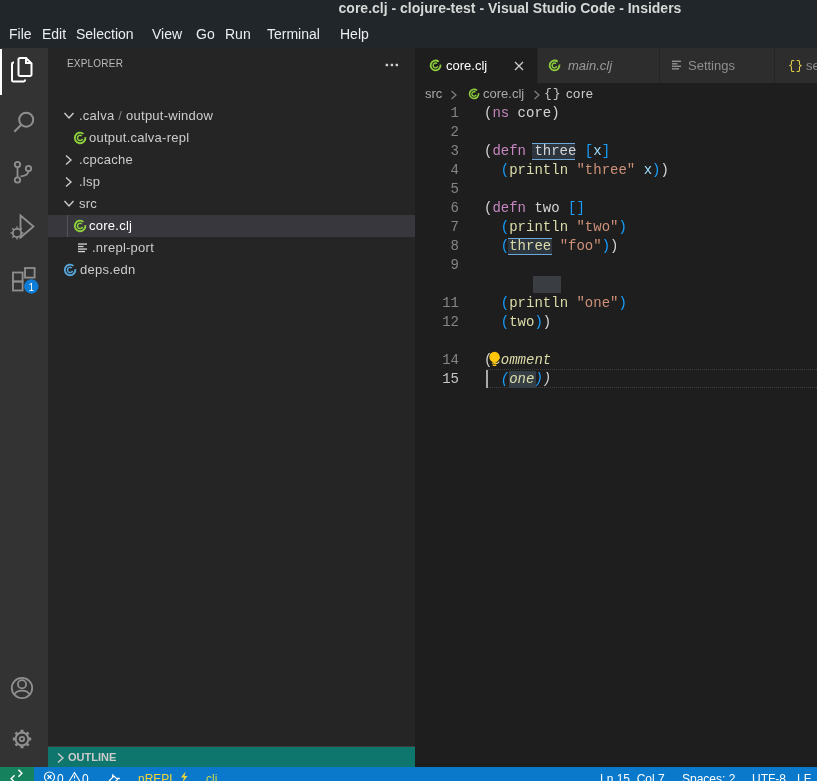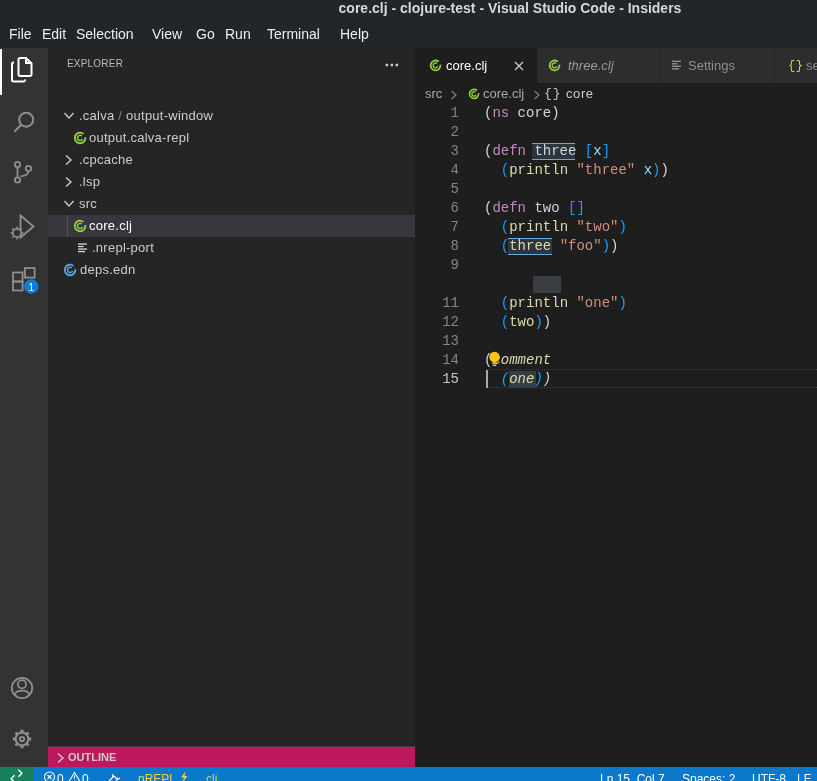--- a/index.html
+++ b/index.html
@@ -15,21 +15,21 @@
 
 #actbar { left:0; top:48px; width:48px; height:719px; background:#333333; }
 #actsel { left:0; top:49px; width:2px; height:46px; background:#ffffff; }
 
 #sidebar { left:48px; top:48px; width:367px; height:719px; background:#252526; }
 #exphdr { left:19px; top:10px; font-size:10px; color:#bbbbbb; letter-spacing:.2px; height:12px; line-height:12px; }
 .row { position:absolute; left:0; width:367px; height:22px; color:#cccccc; font-size:13px; letter-spacing:.25px; }
 .row .lbl { position:absolute; top:3px; height:16px; line-height:16px; }
 #selrow { position:absolute; left:0; top:167px; width:367px; height:22px; background:#37373d; }
 #outline-sep { left:48px; top:746px; width:367px; height:1px; background:#3c3c3c; }
-#outline { left:48px; top:747px; width:367px; height:20px; background:#be185d; }
+#outline { left:48px; top:747px; width:367px; height:20px; background:#0f766e; }
 
 #editor { left:415px; top:48px; width:402px; height:719px; background:#1e1e1e; }
 #tabbar { left:0; top:0; width:402px; height:35px; background:#252526; }
 .tab { position:absolute; top:0; height:35px; background:#2d2d2d; }
 .tab .tlbl { position:absolute; top:10px; font-size:13px; height:16px; line-height:16px; color:#8f8f8f; }
 #tab1 { left:0; width:122px; background:#1e1e1e; }
 #tab2 { left:123px; width:121px; }
 #tab3 { left:245px; width:114px; }
 #tab4 { left:360px; width:42px; }
 #crumbs { left:0; top:35px; width:402px; height:21px; }
@@ -211,21 +211,21 @@
         <span class="tlbl" style="left:31px;color:#ffffff;">core.clj</span>
         <svg class="abs" style="left:99px;top:13px;" width="10" height="10">
             <path d="M1 1 L9 9 M9 1 L1 9" stroke="#cccccc" stroke-width="1.3"></path>
           </svg>
       </div>
       <div id="tab2" class="tab">
         <svg class="abs" style="left:10px;top:11px;" width="13" height="13" viewBox="0 0 14 14">
           <path d="M10.5 2.9 A5.3 5.3 0 1 0 12.3 6.1" stroke="#8fd13d" stroke-width="1.9" fill="none"></path>
           <path d="M8.7 4.9 A2.6 2.6 0 1 0 9.5 7.9" stroke="#8fd13d" stroke-width="1.5" fill="none"></path>
         </svg>
-        <span class="tlbl" style="left:30px;font-style:italic;color:#9a9a9a;">three.clj</span>
+        <span class="tlbl" style="left:30px;font-style:italic;color:#9a9a9a;">main.clj</span>
       </div>
       <div id="tab3" class="tab">
         <svg class="abs" style="left:12px;top:12px;" width="11" height="11">
             <g fill="#8f8f8f">
           <rect x="0" y="0.6" width="9" height="1.4"></rect>
               <rect x="0" y="3.1" width="5.5" height="1.4"></rect>
           <rect x="0" y="5.6" width="9" height="1.4"></rect>
               <rect x="0" y="8.1" width="7" height="1.4"></rect>
             </g>
         </svg>
@@ -264,21 +264,20 @@
       <div class="cl" style="top:19px;"><span class="ln">2</span></div>
       <div class="cl" style="top:38px;"><span class="ln">3</span><span class="ct"><span class="w">(</span><span class="kw">defn</span><span class="w"> three </span><span class="bb">[</span><span class="pb">x</span><span class="bb">]</span></span></div>
       <div class="cl" style="top:57px;"><span class="ln">4</span><span class="ct"><span class="w">  </span><span class="bb">(</span><span class="fn">println</span><span class="w"> </span><span class="st">"three"</span><span class="w"> </span><span class="pb">x</span><span class="bb">)</span><span class="w">)</span></span></div>
       <div class="cl" style="top:76px;"><span class="ln">5</span></div>
       <div class="cl" style="top:95px;"><span class="ln">6</span><span class="ct"><span class="w">(</span><span class="kw">defn</span><span class="w"> two </span><span class="bb">[]</span></span></div>
       <div class="cl" style="top:114px;"><span class="ln">7</span><span class="ct"><span class="w">  </span><span class="bb">(</span><span class="fn">println</span><span class="w"> </span><span class="st">"two"</span><span class="bb">)</span></span></div>
       <div class="cl" style="top:133px;"><span class="ln">8</span><span class="ct"><span class="w">  </span><span class="bb">(</span><span class="fn">three</span><span class="w"> </span><span class="st">"foo"</span><span class="bb">)</span><span class="w">)</span></span></div>
       <div class="cl" style="top:152px;"><span class="ln">9</span></div>
       <div class="cl" style="top:190px;"><span class="ln">11</span><span class="ct"><span class="w">  </span><span class="bb">(</span><span class="fn">println</span><span class="w"> </span><span class="st">"one"</span><span class="bb">)</span></span></div>
       <div class="cl" style="top:209px;"><span class="ln">12</span><span class="ct"><span class="w">  </span><span class="bb">(</span><span class="fn">two</span><span class="bb">)</span><span class="w">)</span></span></div>
-      <div class="cl" style="top:228px;"><span class="ln">13</span></div>
       <div class="cl" style="top:247px;"><span class="ln">14</span><span class="ct"><span class="w">(</span><span class="fn it">comment</span></span></div>
       <div class="cl" style="top:266px;"><span class="ln" style="color:#c6c6c6;">15</span><span class="ct it"><span class="w">  </span><span class="bb">(</span><span class="fn">one</span><span class="bb">)</span><span class="w">)</span></span></div>
       <svg class="abs" style="left:72px;top:247px;" width="15" height="18" viewBox="0 0 15 18">
         <circle cx="7.5" cy="6" r="5.2" fill="#fdc608"></circle>
         <path d="M4.9 11.4 h5.2 v1.4 h-5.2 z M5.7 13.6 h3.6 v1.3 h-3.6 z" fill="#fdc608"></path>
       </svg>
     </div>
   </div>
 
   <div id="status" class="abs"></div>

